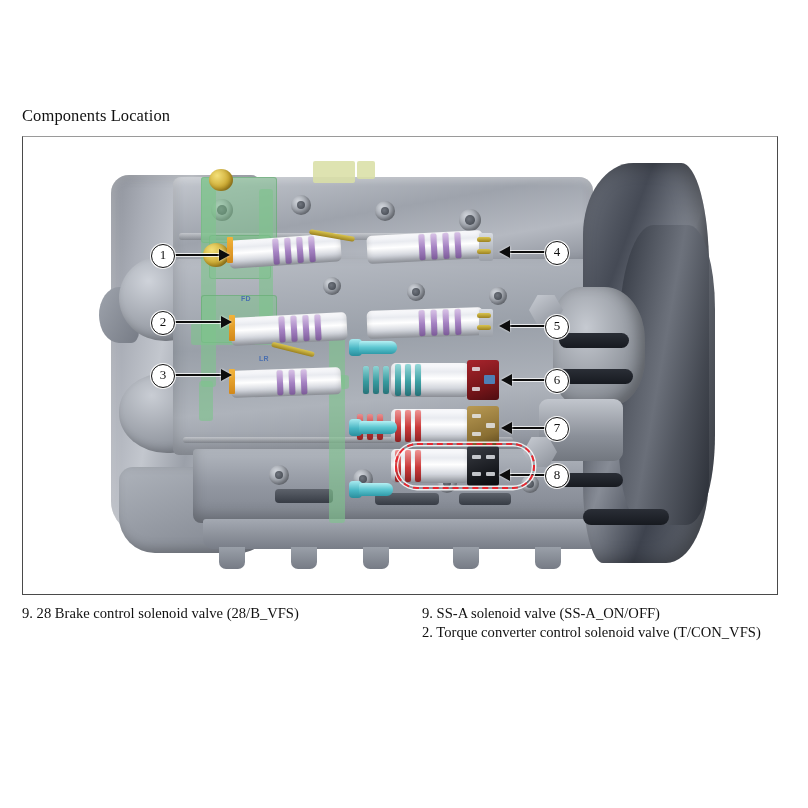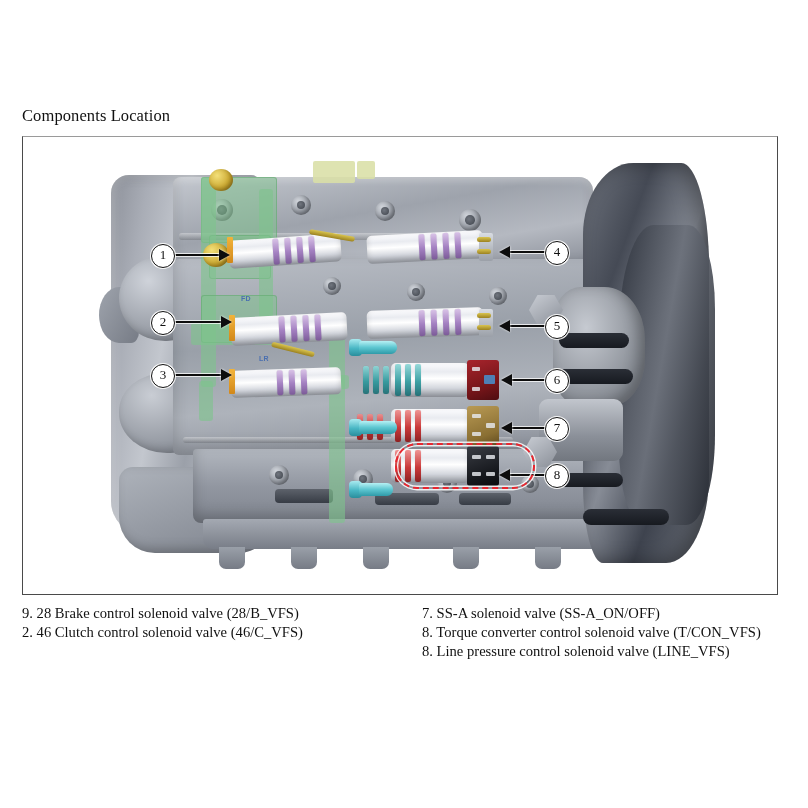--- a/index.html
+++ b/index.html
@@ -494,22 +494,20 @@
       </div>
 
       <div class="highlight8"></div>
 
     </div>
   </div>
 
   <div class="caption">
     <div class="cap-col cap-left">
       <div class="cap-item">9. 28 Brake control solenoid valve (28/B_VFS)</div>
-      <div class="cap-item">2. 46 Clutch control solenoid valve (46/C_VFS)</div>
     </div>
     <div class="cap-col cap-right">
-      <div class="cap-item">7. SS-A solenoid valve (SS-A_ON/OFF)</div>
-      <div class="cap-item">8. Torque converter control solenoid valve (T/CON_VFS)</div>
-      <div class="cap-item">8. Line pressure control solenoid valve (LINE_VFS)</div>
+      <div class="cap-item">9. SS-A solenoid valve (SS-A_ON/OFF)</div>
+      <div class="cap-item">2. Torque converter control solenoid valve (T/CON_VFS)</div>
     </div>
   </div>
 
 </div>
 
 </body></html>

